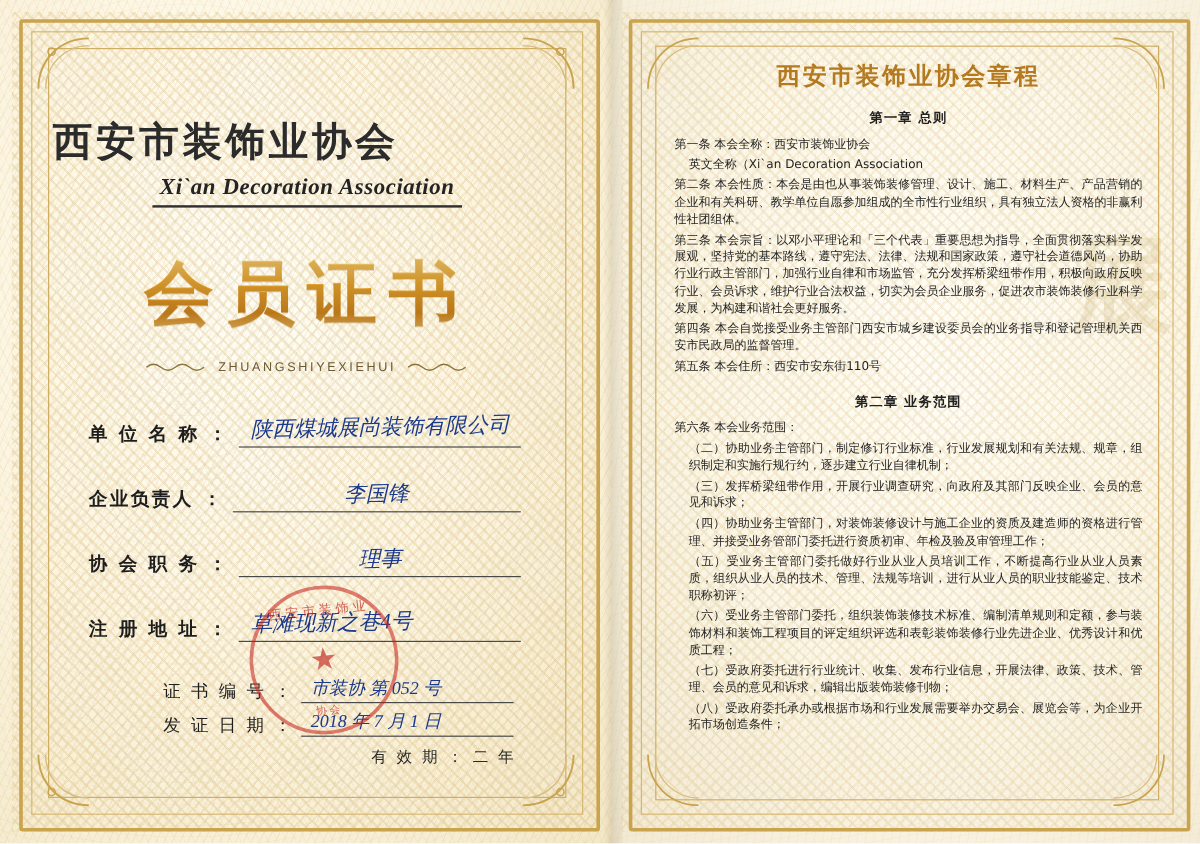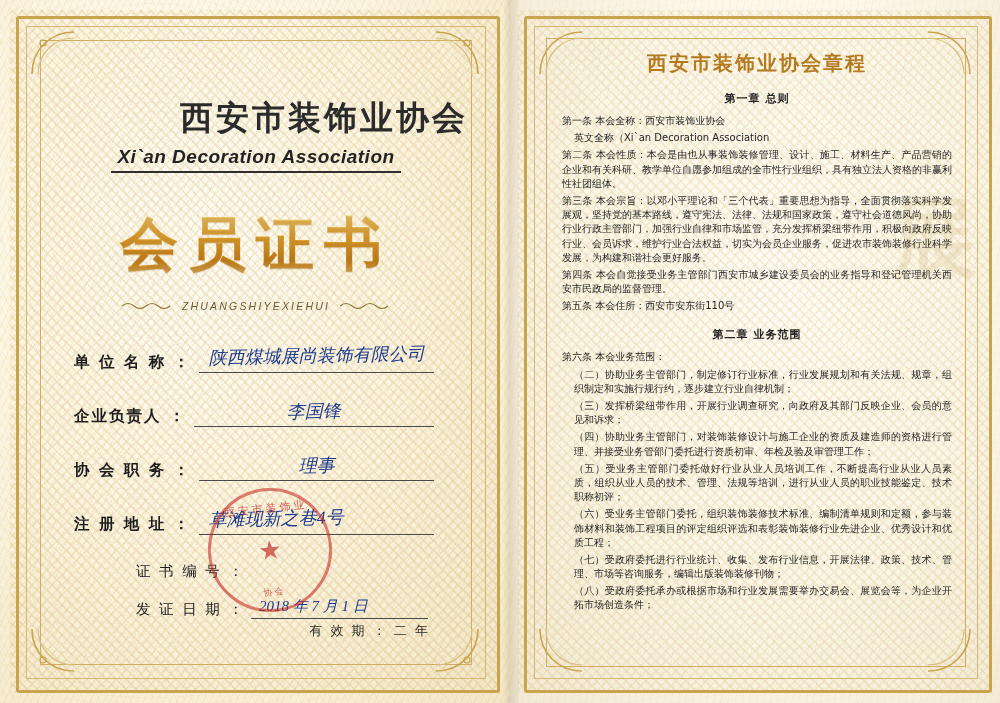--- a/index.html
+++ b/index.html
@@ -78,32 +78,32 @@
   }
   
   .left-inner {
     position: absolute;
     left: 44px;
     top: 30px;
     width: 424px;
     height: 644px;
   }
   .assoc-cn {
-    text-align: right;
+    text-align: left;
     margin-top: 66px;
     font-family: Liberation Serif, serif;
     font-size: 33px;
     font-weight: bold;
     color: #2b2b2b;
     letter-spacing: 3px;
   }
   .assoc-en {
     text-align: center;
     margin-top: 5px;
-    font-family: Liberation Sans, sans-serif;
+    font-family: Liberation Serif, serif;
     font-size: 19px;
     font-weight: bold;
     font-style: italic;
     color: #232323;
     letter-spacing: 0.5px;
     border-bottom: 2px solid #2f2f2f;
     display: inline-block;
     padding: 0 6px 3px 6px;
   }
   .assoc-en-wrap { text-align: center; }
@@ -132,21 +132,20 @@
   }
   .pinyin-row .wave {
     width: 52px;
     height: 10px;
   }
   .pinyin {
     font-family: "Liberation Sans", sans-serif;
     font-size: 10.5px;
     letter-spacing: 2.2px;
     color: #6b5a33;
-    font-style: italic;
   }
   .fields {
     margin-top: 34px;
     padding: 0 34px 0 30px;
   }
   .field-row {
     display: flex;
     align-items: flex-end;
     margin-bottom: 27px;
   }
@@ -180,21 +179,21 @@
     left: 50%;
     transform: translateX(-50%) rotate(-1.2deg);
   }
   .bottom-fields {
     margin-top: 10px;
     padding: 0 40px 0 92px;
   }
   .bf-row {
     display: flex;
     align-items: flex-end;
-    margin-bottom: 14px;
+    margin-bottom: 4px;
   }
   .bf-label {
     font-size: 14.5px;
     letter-spacing: 2px;
     color: #1d1d1d;
     white-space: nowrap;
   }
   .bf-line {
     position: relative;
     flex: 1;
@@ -412,20 +411,23 @@
           <span class="field-label">注 册 地 址 ：</span>
           <span class="field-line">
             <span class="field-value">草滩现新之巷4号</span>
           </span>
         </div>
       </div>
 
       <div class="bottom-fields">
         <div class="bf-row">
           <span class="bf-label">证 书 编 号 ：</span>
+          <span class="bf-line">
+            <span class="bf-value hand">市装协 第 052 号</span>
+          </span>
         </div>
         <div class="bf-row">
           <span class="bf-label">发 证 日 期 ：</span>
           <span class="bf-line">
             <span class="bf-value hand">2018 年 7 月 1 日</span>
           </span>
         </div>
       </div>
 
       <div class="validity">有 效 期 ：  二 年</div>
@@ -480,19 +482,19 @@
       <div class="clause">第五条 本会住所：西安市安东街110号</div>
 
       <div class="chapter-head">第二章 业务范围</div>
 
       <div class="clause">第六条 本会业务范围：</div>
       <div class="clause sub">（二）协助业务主管部门，制定修订行业标准，行业发展规划和有关法规、规章，组织制定和实施行规行约，逐步建立行业自律机制；</div>
       <div class="clause sub">（三）发挥桥梁纽带作用，开展行业调查研究，向政府及其部门反映企业、会员的意见和诉求；</div>
       <div class="clause sub">（四）协助业务主管部门，对装饰装修设计与施工企业的资质及建造师的资格进行管理、并接受业务管部门委托进行资质初审、年检及验及审管理工作；</div>
       <div class="clause sub">（五）受业务主管部门委托做好行业从业人员培训工作，不断提高行业从业人员素质，组织从业人员的技术、管理、法规等培训，进行从业人员的职业技能鉴定、技术职称初评；</div>
       <div class="clause sub">（六）受业务主管部门委托，组织装饰装修技术标准、编制清单规则和定额，参与装饰材料和装饰工程项目的评定组织评选和表彰装饰装修行业先进企业、优秀设计和优质工程；</div>
-      <div class="clause sub">（七）受政府委托进行行业统计、收集、发布行业信息，开展法律、政策、技术、管理、市场等咨询服务，编辑出版装饰装修刊物；</div>
+      <div class="clause sub">（七）受政府委托进行行业统计、收集、发布行业信息，开展法律、政策、技术、管理、会员的意见和诉求，编辑出版装饰装修刊物；</div>
       <div class="clause sub">（八）受政府委托承办或根据市场和行业发展需要举办交易会、展览会等，为企业开拓市场创造条件；</div>
     </div>
   </div>
 
   <div class="gutter-shadow"></div>
 </div>
 
 </body></html>

